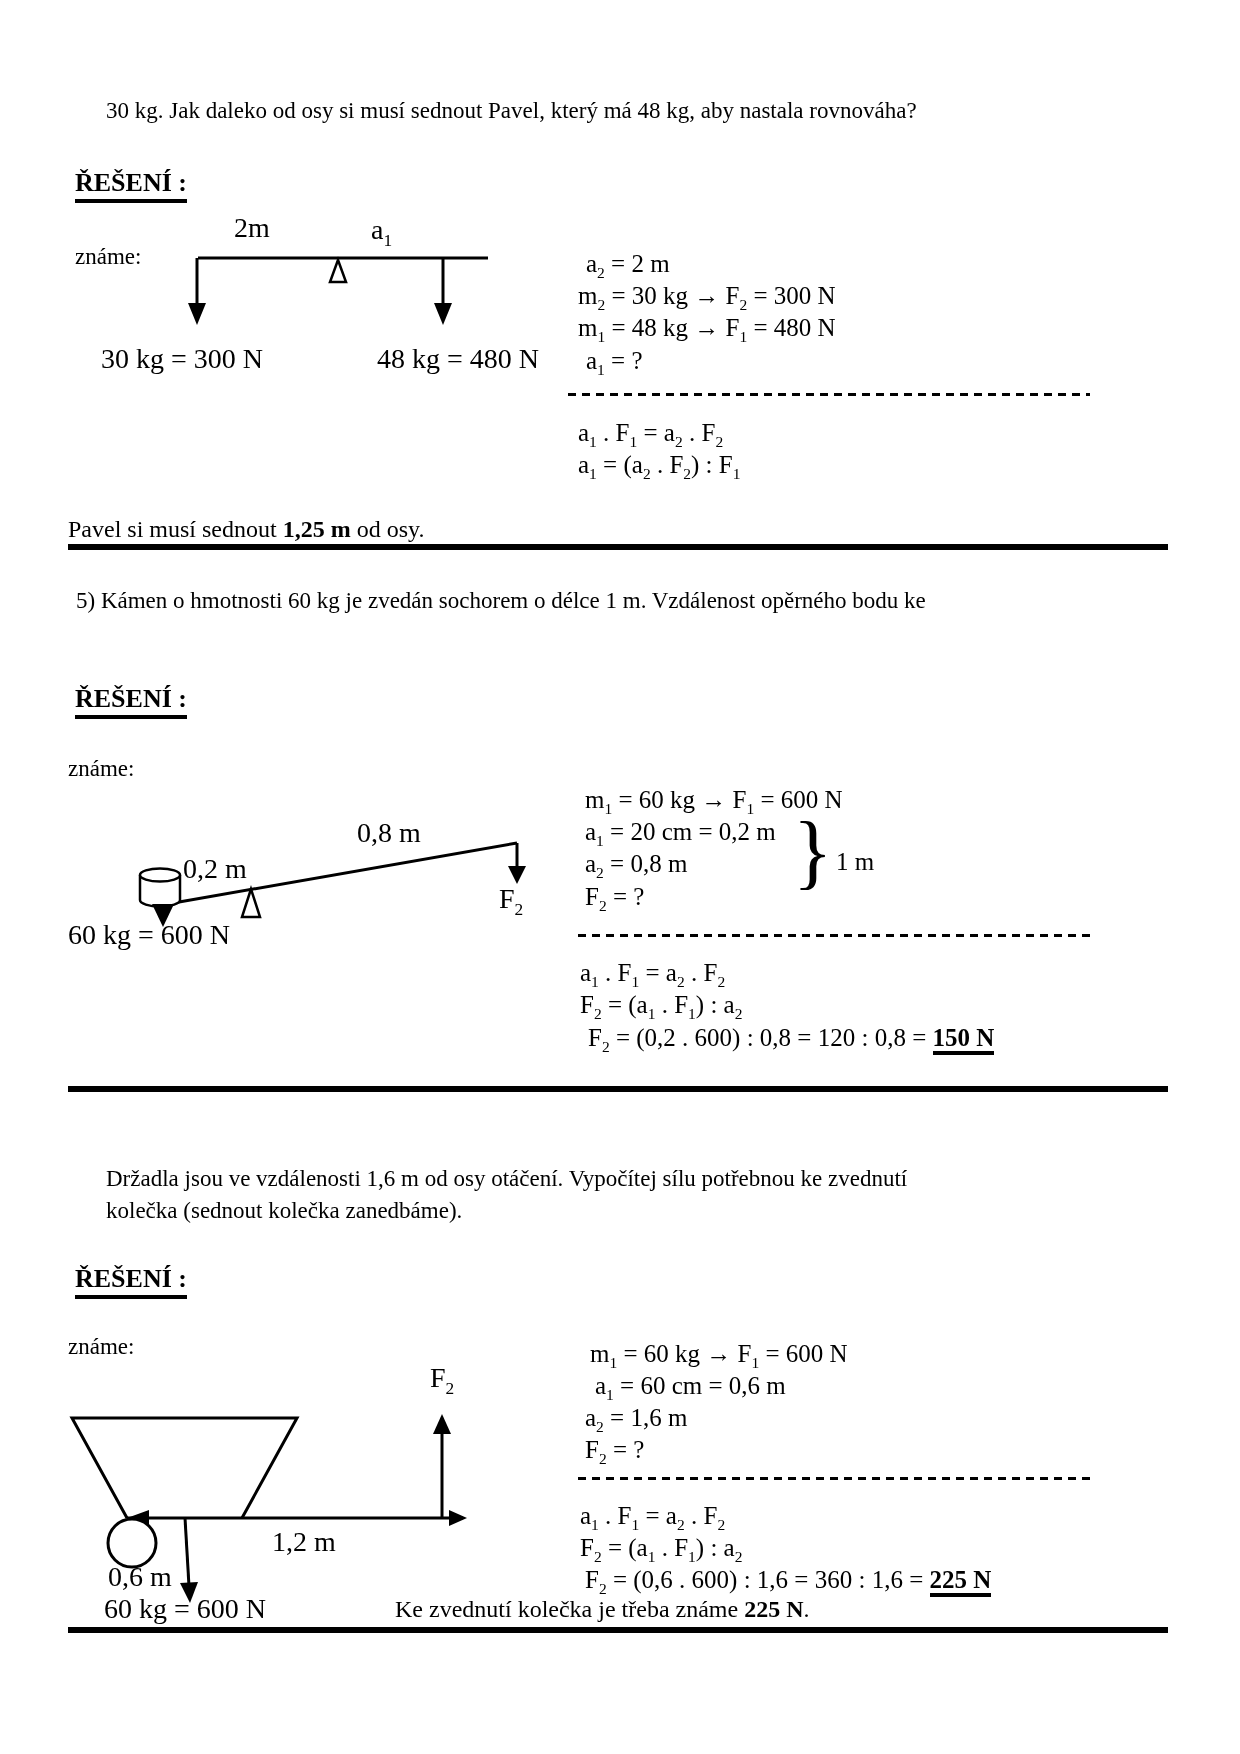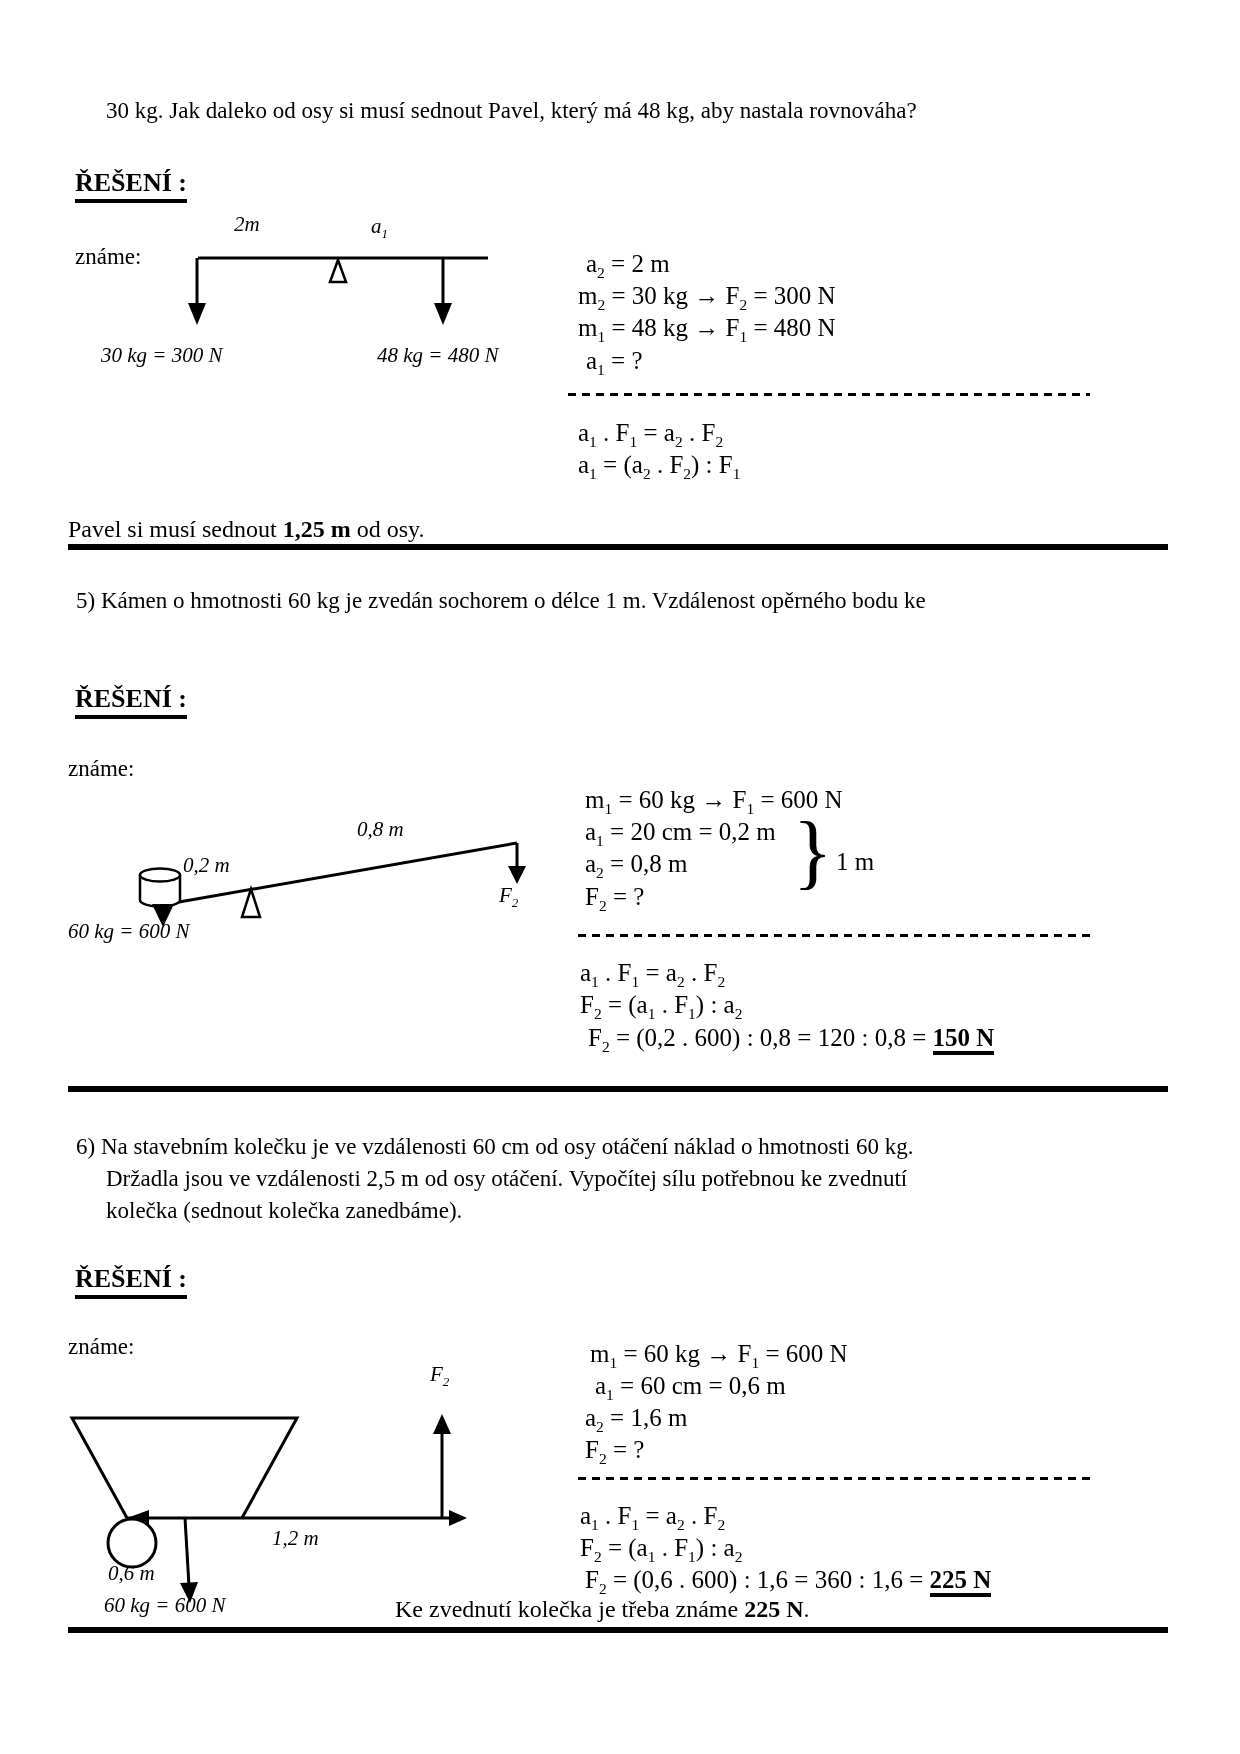--- a/index.html
+++ b/index.html
@@ -5,21 +5,21 @@
   html,body { margin:0; padding:0; background:#e8e8e8; }
   .page {
     position:relative; width:1240px; height:1754px; margin:0 auto;
     background:#ffffff; color:#000;
     font-family:"Liberation Serif","DejaVu Serif",serif;
     overflow:hidden;
   }
   .abs { position:absolute; white-space:nowrap; }
   .q   { font-size:23px; }
   .f   { font-size:25px; }
-  .lbl { font-size:21px; font-style:italic; }
+  .lbl { font-size:28px; }
   .heading {
     font-size:26px; font-weight:bold;
     border-bottom:4px solid #000; padding-bottom:1px;
   }
   .dash {
     height:3px;
     background:repeating-linear-gradient(to right,#000 0 8px,transparent 8px 14px);
   }
   .rule { height:6px; background:#000; }
   .val  { font-weight:bold; border-bottom:4px solid #000; padding-bottom:0px; }
@@ -99,22 +99,21 @@
   <div class="abs dash" style="left:578px;top:934px;width:512px"></div>
 
   <div class="abs f" style="left:580px;top:959px">a<sub>1</sub> . F<sub>1</sub> = a<sub>2</sub> . F<sub>2</sub></div>
   <div class="abs f" style="left:580px;top:991px">F<sub>2</sub> = (a<sub>1</sub> . F<sub>1</sub>) : a<sub>2</sub></div>
 
   <div class="abs f" style="left:588px;top:1024px"><span>F<sub>2</sub> = (0,2 . 600) : 0,8 = 120 : 0,8 = </span><span class="val">150 N</span></div>
 
 
   <div class="abs rule" style="left:68px;top:1086px;width:1100px"></div>
 
-  <div class="abs q" style="left:76px;top:1134px">6) Na stavebním kolečku je ve vzdálenosti 60 cm od osy otáčení náklad o hmotnosti 60 kg.</div>
-  <div class="abs q" style="left:106px;top:1166px">Držadla jsou ve vzdálenosti 2,5 m od osy otáčení. Vypočítej sílu potřebnou ke zvednutí</div>
+  <div class="abs q" style="left:106px;top:1166px">Držadla jsou ve vzdálenosti 1,6 m od osy otáčení. Vypočítej sílu potřebnou ke zvednutí</div>
   <div class="abs q" style="left:106px;top:1198px">kolečka (sednout kolečka zanedbáme).</div>
 
   <div class="abs heading" style="left:75px;top:1264px">ŘEŠENÍ :</div>
   <div class="abs q" style="left:68px;top:1334px">známe:</div>
 
   <svg class="abs" style="left:60px;top:1400px" width="430" height="210" viewBox="0 0 430 210">
     <polyline points="67,118 12,18 237,18 182,118" fill="none" stroke="#000" stroke-width="3"></polyline>
     <line x1="67" y1="118" x2="403" y2="118" stroke="#000" stroke-width="3"></line>
     <polygon points="389,110 389,126 407,118" fill="#000"></polygon>
     <polygon points="89,110 89,126 67,118" fill="#000"></polygon>

